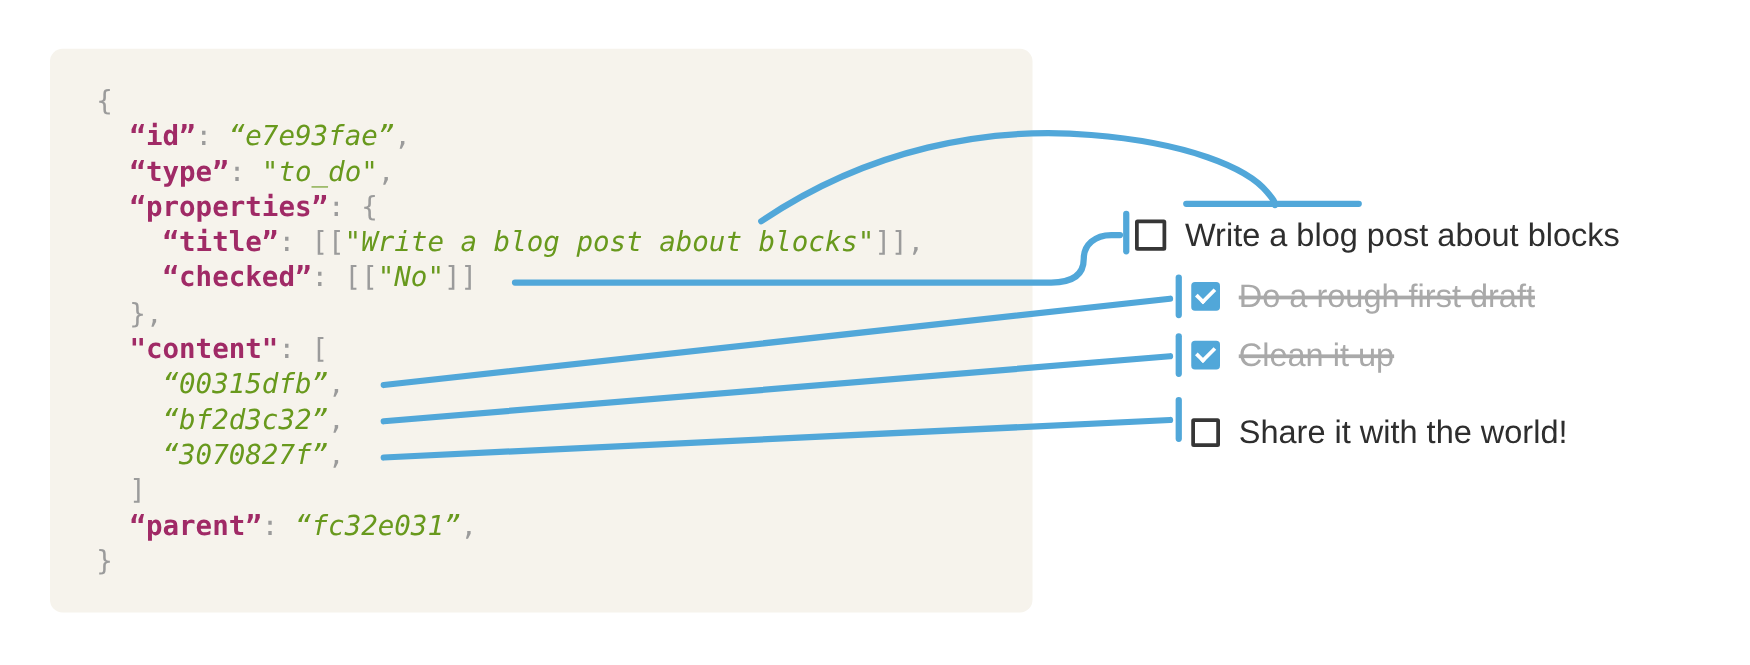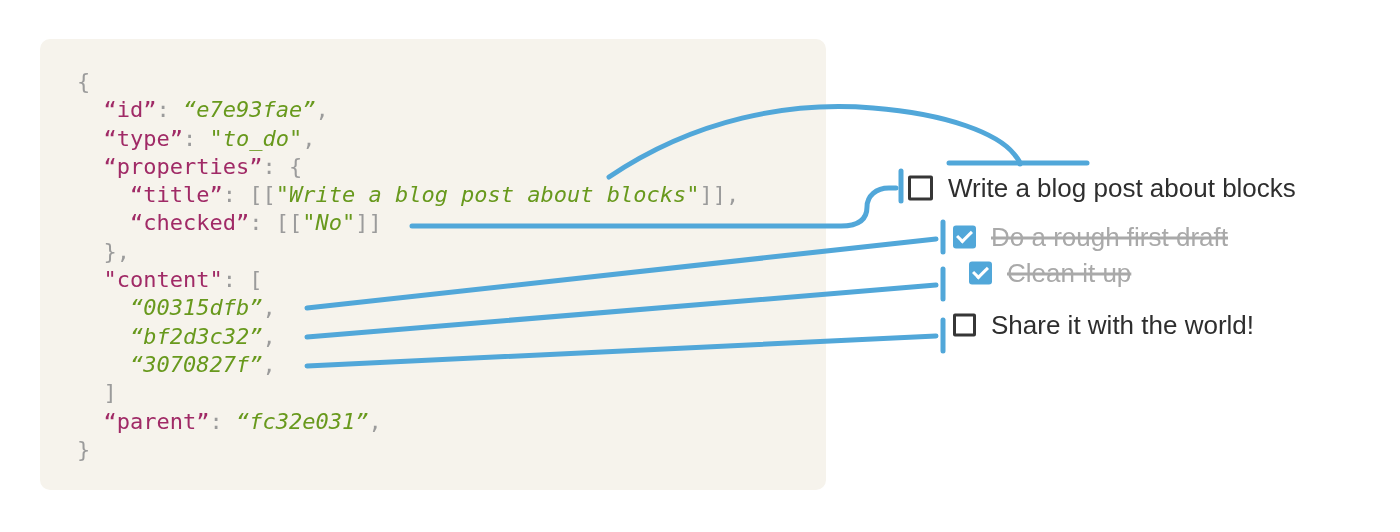--- a/index.html
+++ b/index.html
@@ -23,21 +23,21 @@
   pre.code {
     margin: 0;
     position: absolute;
     left: 37px; top: 29px;
     font-family: "DejaVu Sans Mono", monospace;
     font-size: 22px;
     line-height: 28.3px;
     white-space: pre;
   }
   .code-line { height: 28.3px; }
-  .code-line .key { color: var(--code-key, #a02a66); }
+  .code-line .key { color: var(--code-key, #a02a66); font-weight: bold; }
   .code-line .val { color: var(--code-value, #68991d); font-style: italic; }
   .code-line .pun { color: var(--code-punct, #9b9b9b); }
 
   
   svg.connectors {
     position: absolute;
     left: 0; top: 0;
     width: 1400px; height: 532px;
     pointer-events: none;
   }
@@ -52,22 +52,22 @@
   .todo-row {
     position: absolute;
     display: flex;
     align-items: center;
     gap: 15px;
     transform: translateY(-50%);
     white-space: nowrap;
   }
   .row-0 { left: 908px; top: 188px; }
   .row-1 { left: 953px; top: 237px; align-items: center; }
-  .row-2 { left: 953px; top: 273px; margin-left: 16px; }
-  .row-3 { left: 953px; top: 325px; }
+  .row-2 { left: 953px; top: 284px; }
+  .row-3 { left: 953px; top: 346px; }
 
   .cb {
     flex: 0 0 auto;
     width: 23px; height: 23px;
     box-sizing: border-box;
     position: relative;
     display: inline-block;
   }
   .row-0 .cb { width: 25px; height: 25px; }
   .cb.unchecked {

